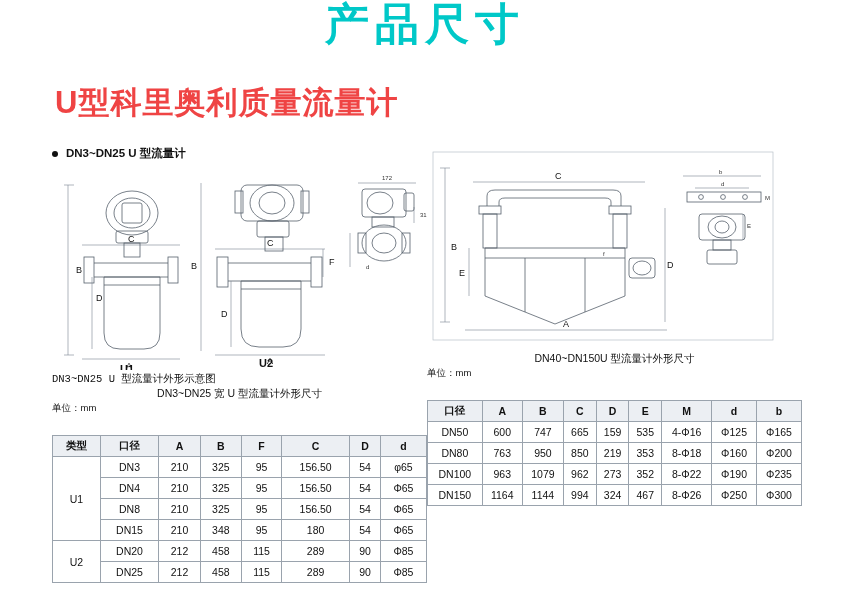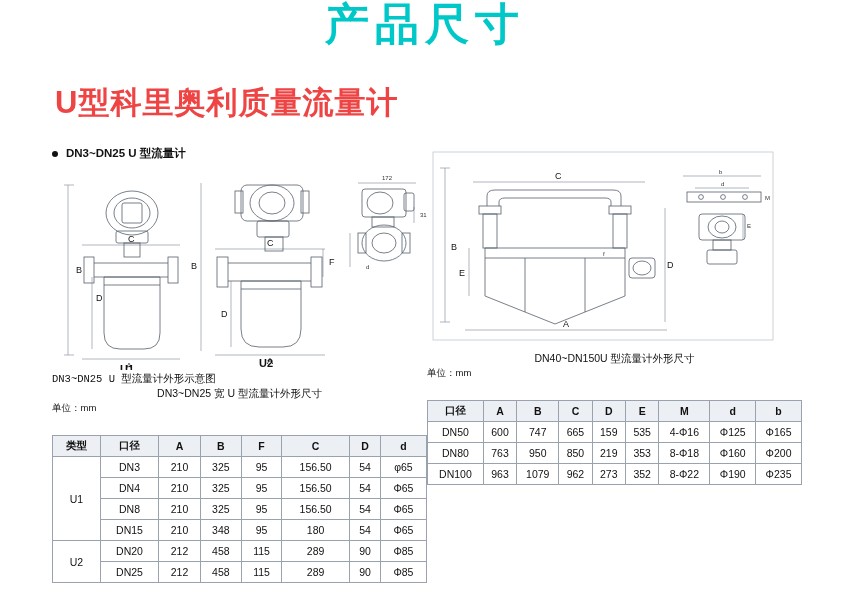--- a/index.html
+++ b/index.html
@@ -381,16 +381,27 @@
           <td>DN100</td>
           <td>963</td>
           <td>1079</td>
           <td>962</td>
           <td>273</td>
           <td>352</td>
           <td>8-Φ22</td>
           <td>Φ190</td>
           <td>Φ235</td>
         </tr>
+        <tr>
+          <td>DN150</td>
+          <td>1164</td>
+          <td>1144</td>
+          <td>994</td>
+          <td>324</td>
+          <td>467</td>
+          <td>8-Φ26</td>
+          <td>Φ250</td>
+          <td>Φ300</td>
+        </tr>
       </tbody>
     </table>
   </div>
 </div>
 
 </body></html>

